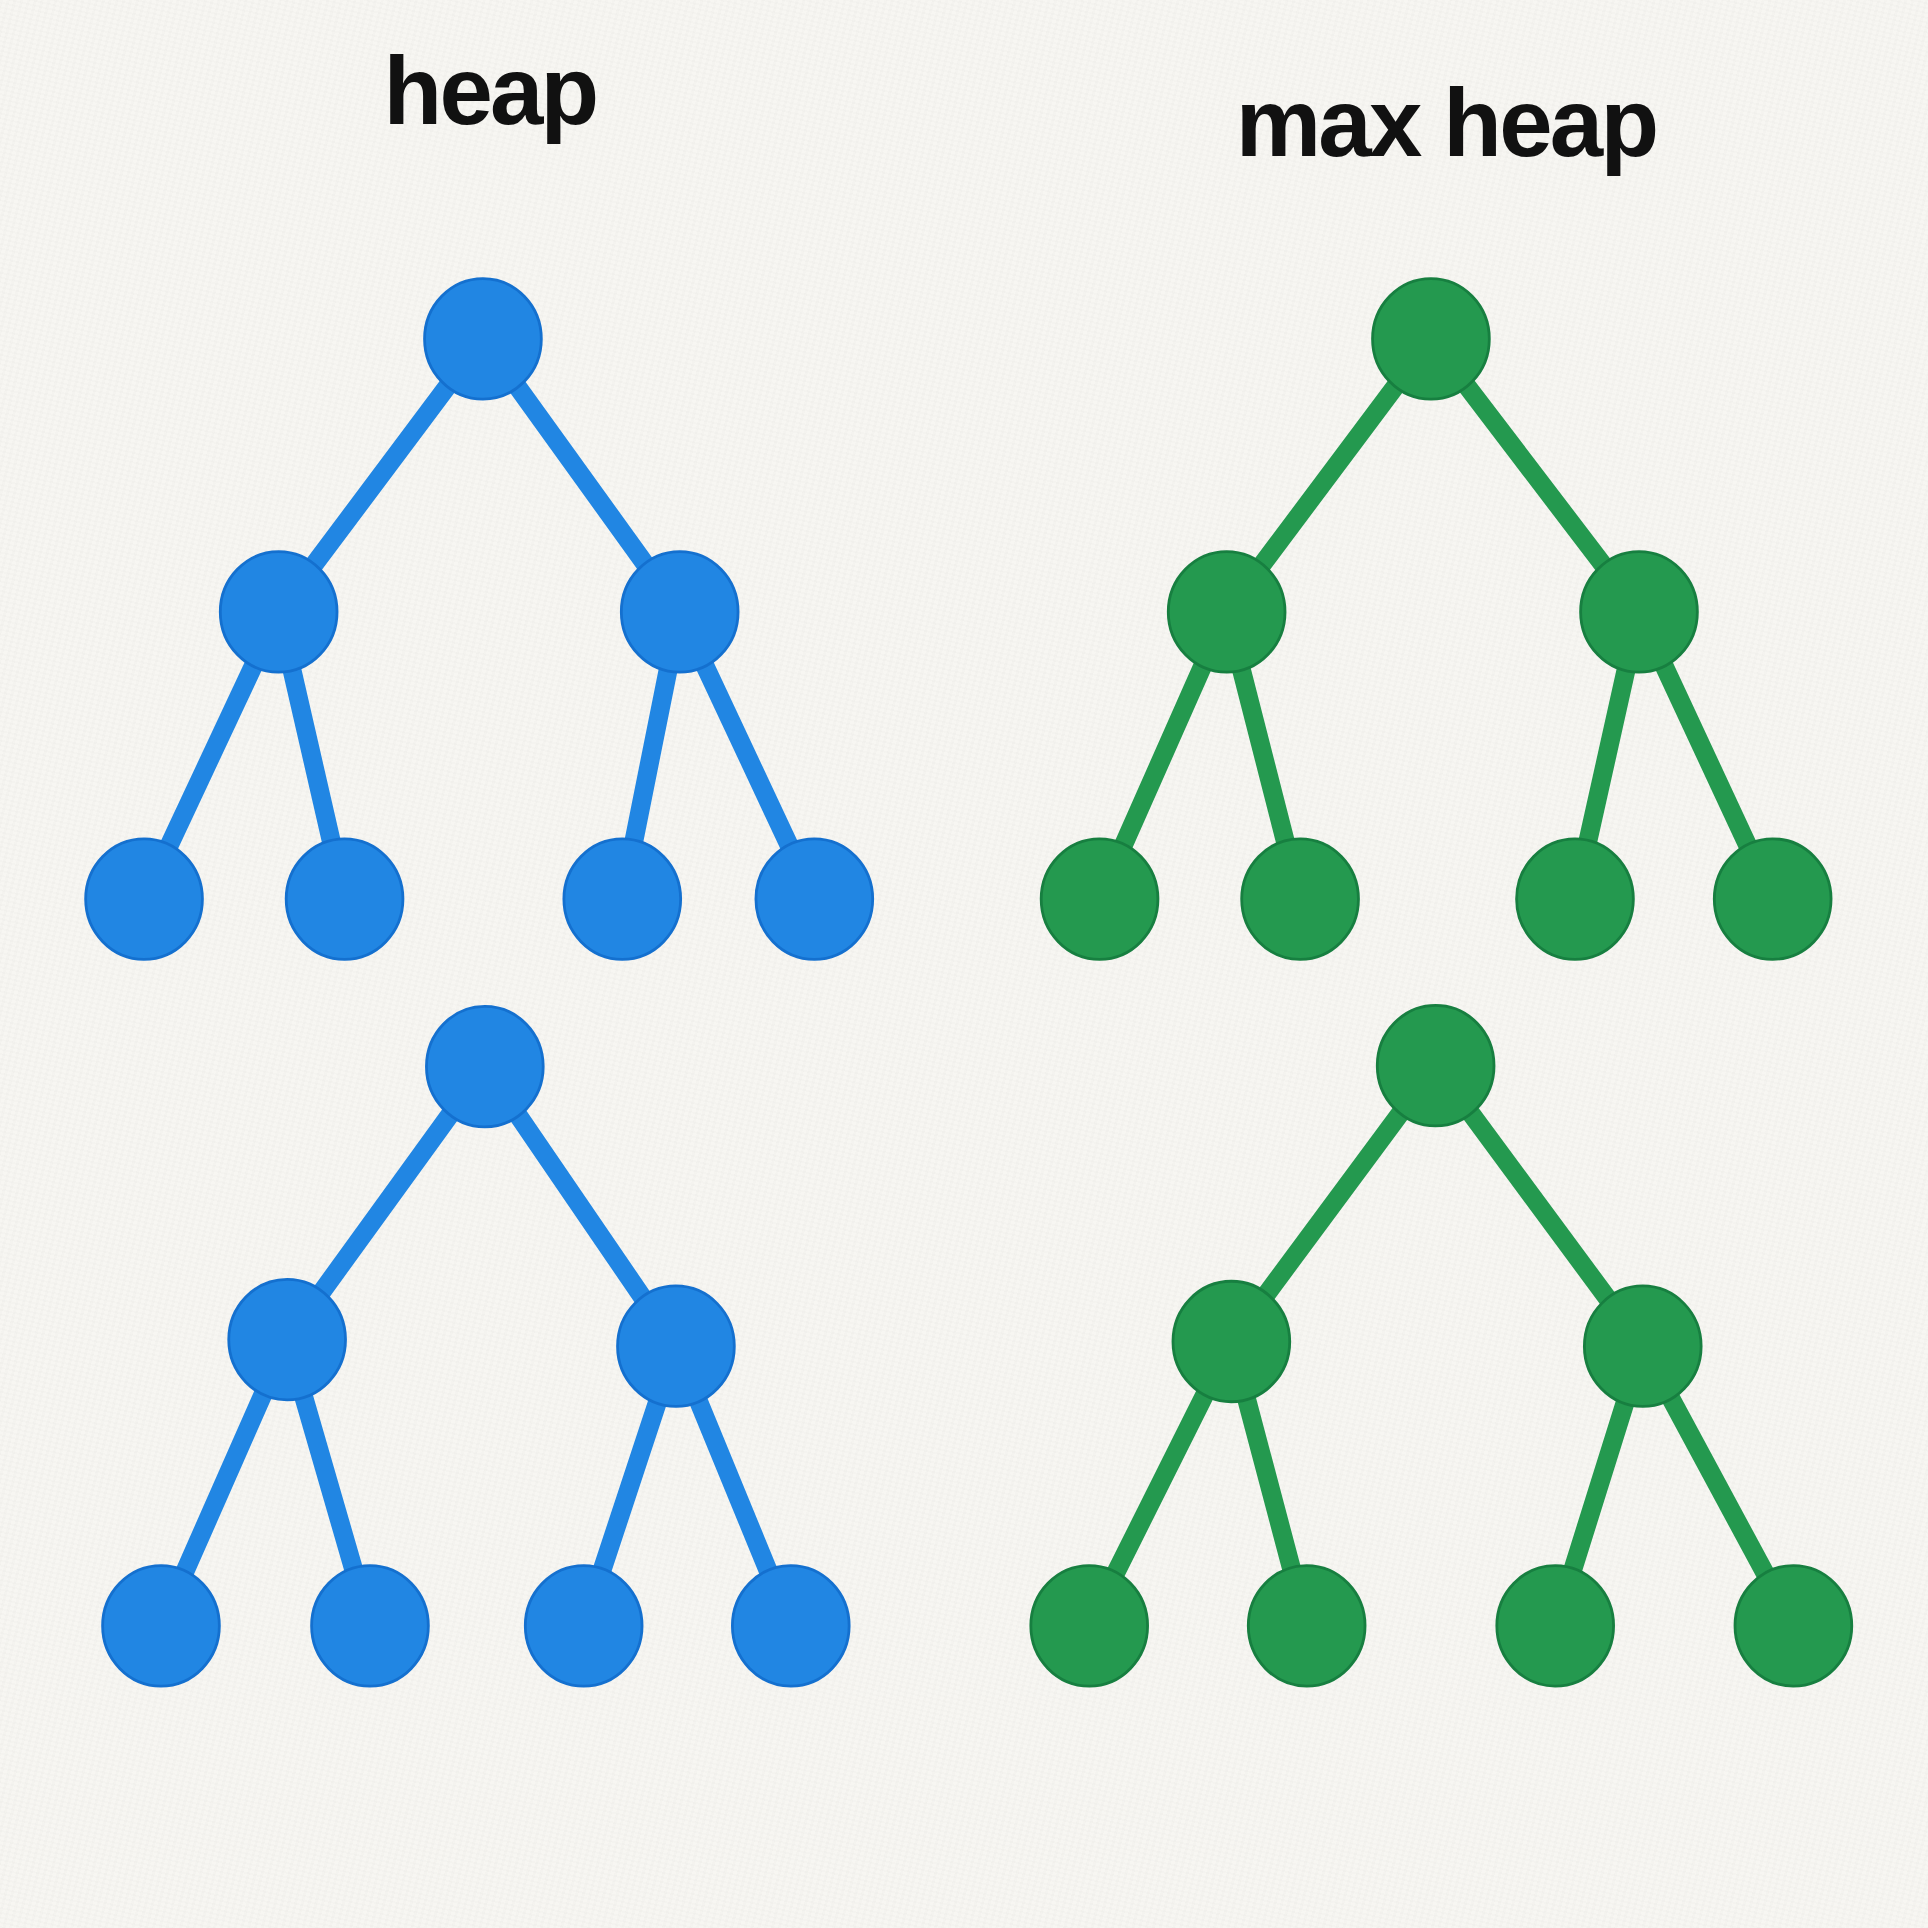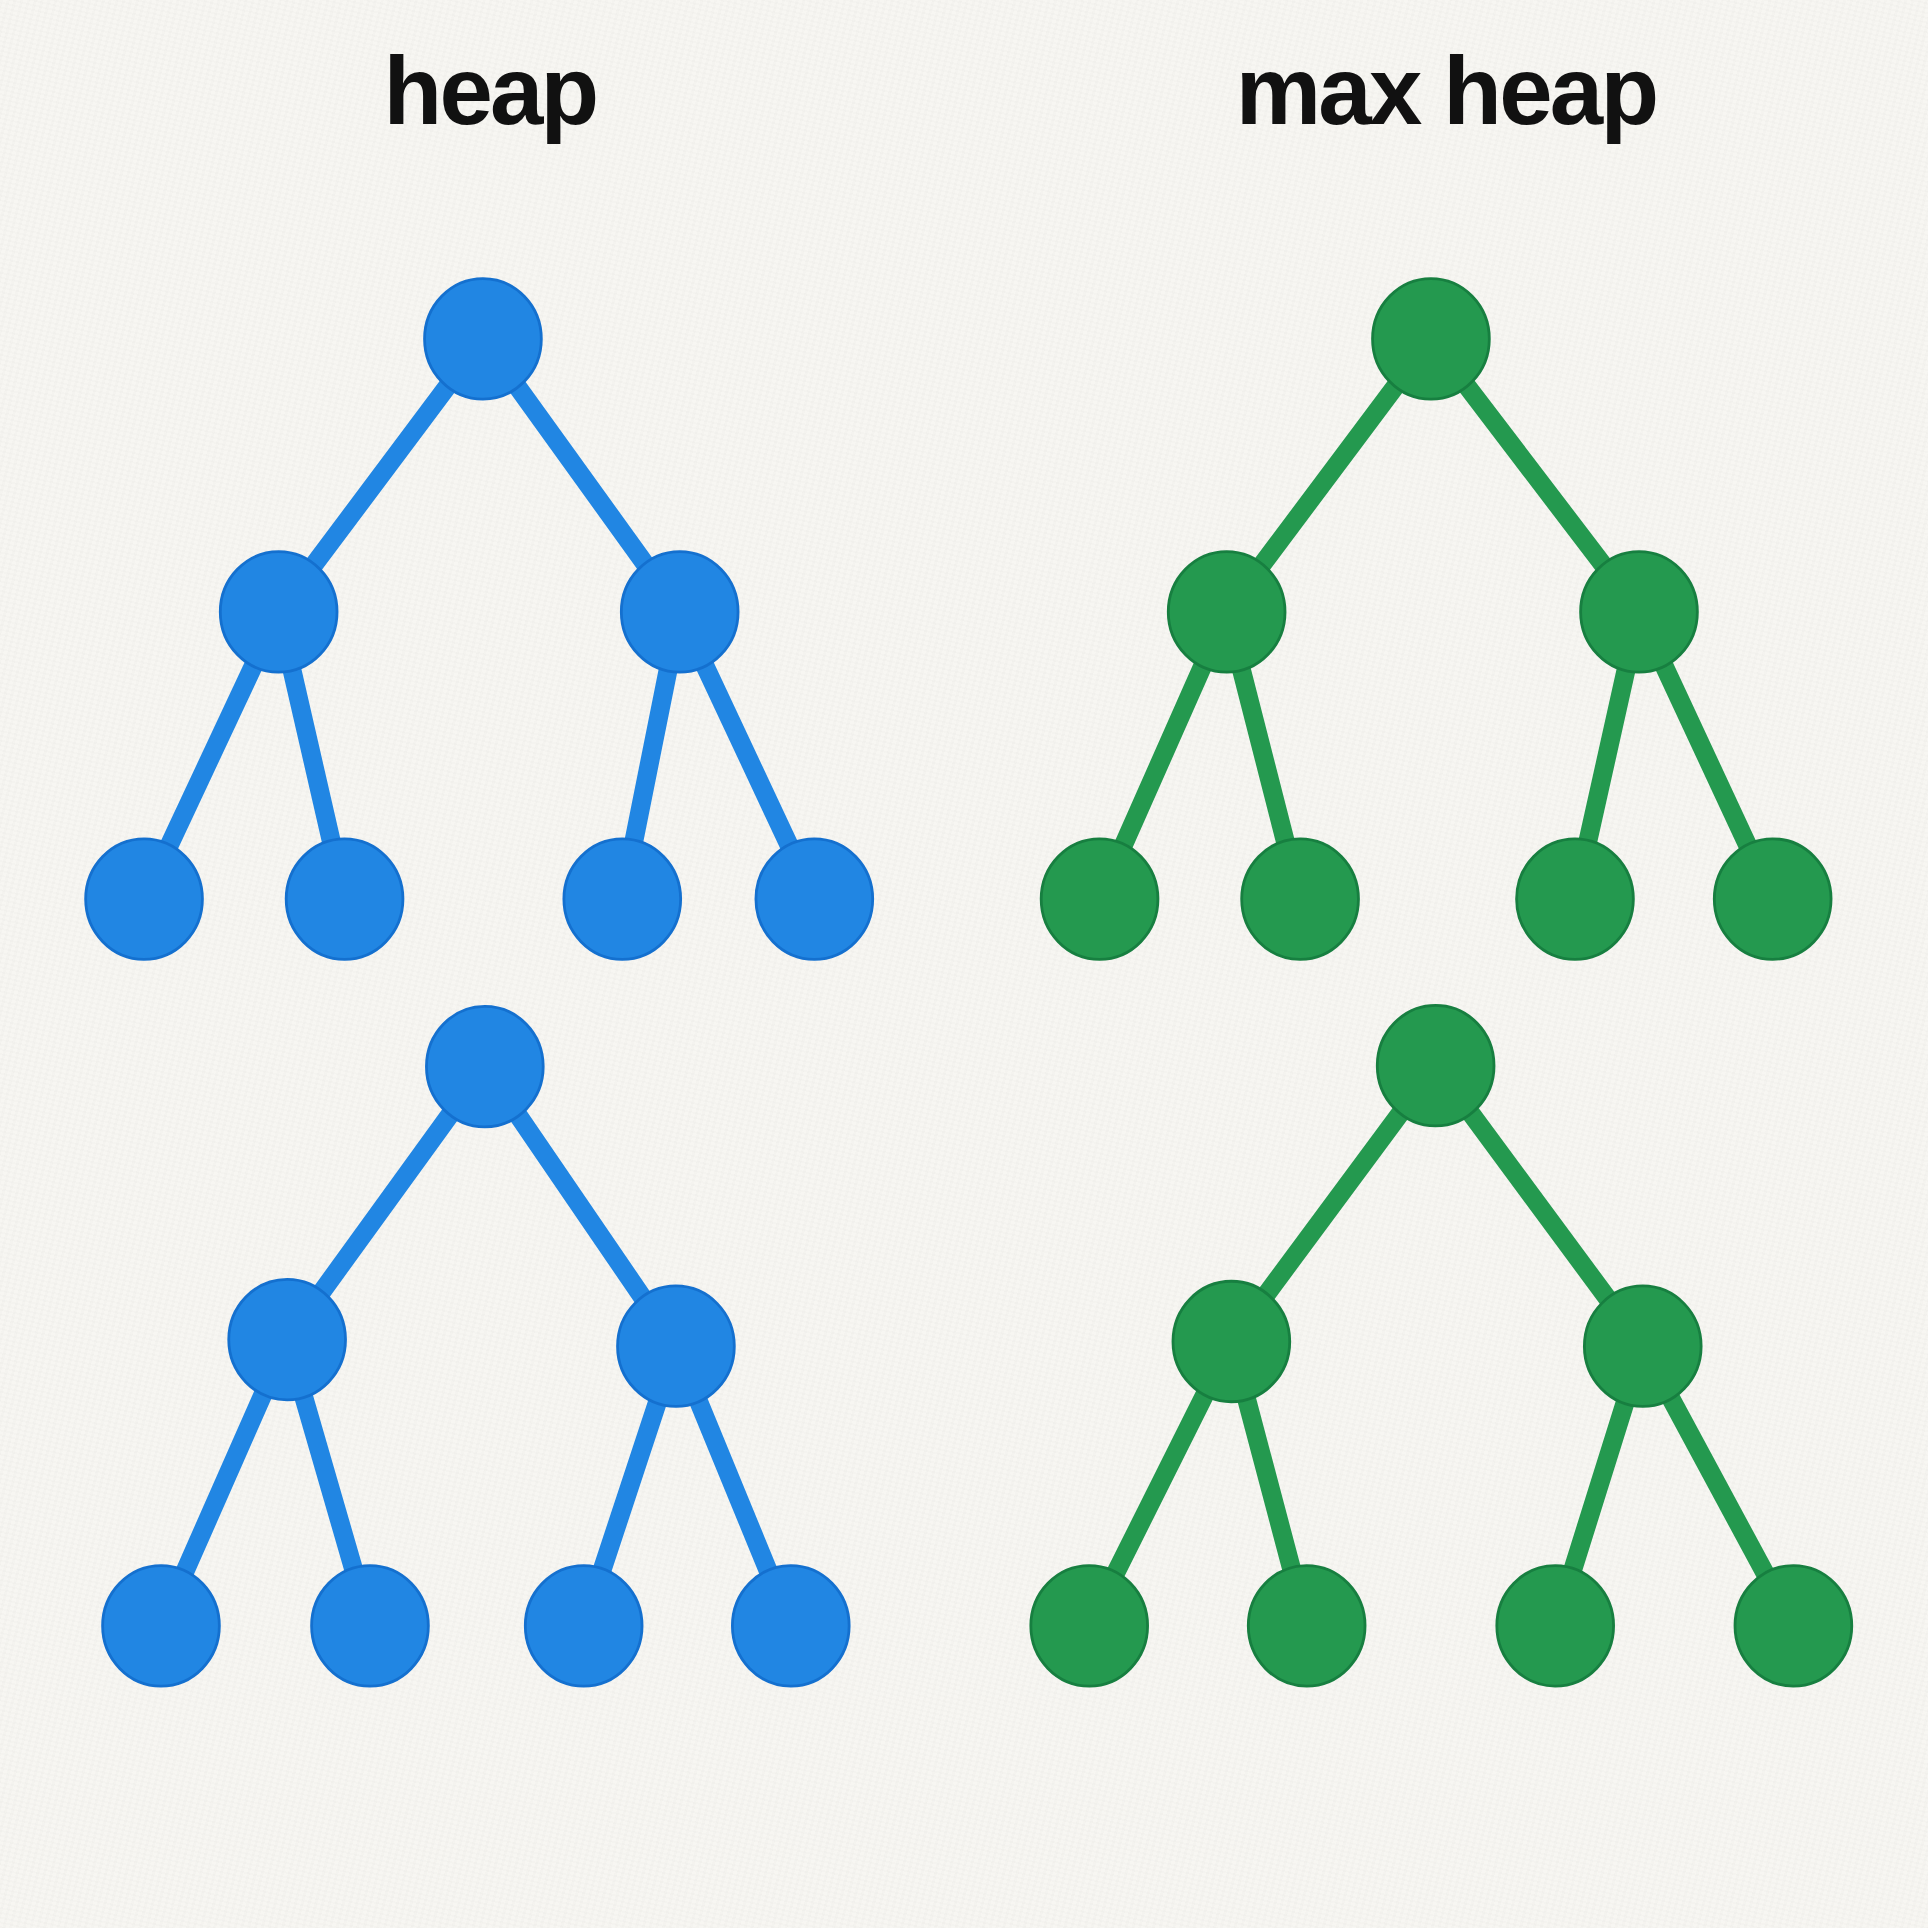--- a/index.html
+++ b/index.html
@@ -27,21 +27,21 @@
     top: 36px;
     width: 964px;
     text-align: center;
     font-size: 96px;
     font-weight: bold;
     letter-spacing: -2.8px;
     color: #111111;
     line-height: 1.15;
   }
   #title-left  { left: 8px; }
-  #title-right { left: 964px; }
+  #title-right { left: 964px; margin-top: 32px; }
   #diagram {
     position: absolute;
     left: 0;
     top: 0;
     width: 1928px;
     height: 1928px;
   }
 </style>
 </head>
 <body>

